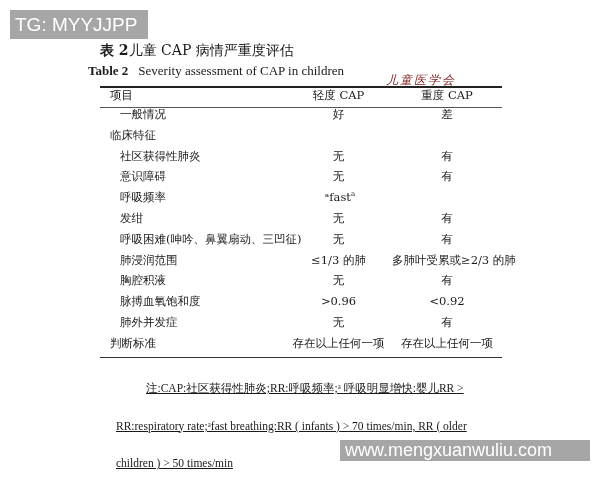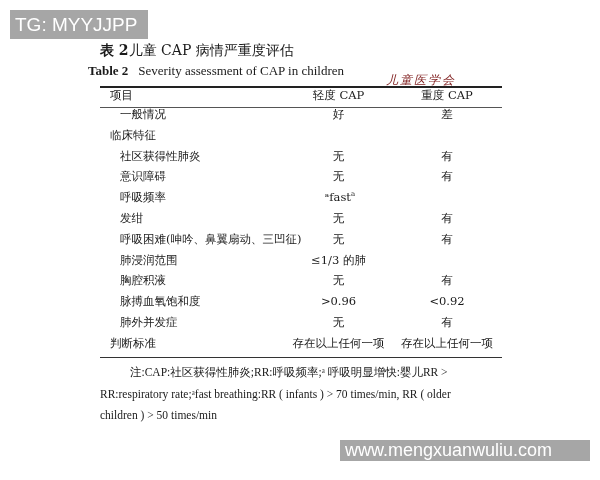--- a/index.html
+++ b/index.html
@@ -46,21 +46,21 @@
   .c2 { width: 107px; text-align: center; }
   .c3 { width: 110px; text-align: center; }
   sup { font-size: 7px; vertical-align: super; line-height: 0; }
 
   .note {
     position: absolute; left: 100px; top: 362px; width: 404px;
     font-size: 11.5px; line-height: 21.5px;
     font-family: "Liberation Serif", "DejaVu Serif", serif;
     text-align: justify;
   }
-  .note p { margin: 0; }
+  .note p { margin: 16px; text-decoration: underline; }
   .note .first { text-indent: 30px; }
 </style>
 </head>
 <body>
 
 <div class="badge badge-tg">
   <span>TG: MYYJJPP</span>
 </div>
 
 <div class="title-cn">
@@ -112,20 +112,21 @@
         <div class="c3"><span>有</span></div>
       </div>
       <div class="row">
         <div class="c1 indent">呼吸困难(呻吟、鼻翼扇动、三凹征)</div>
         <div class="c2">无</div>
         <div class="c3"><span>有</span></div>
       </div>
       <div class="row">
         <div class="c1 indent">肺浸润范围</div>
         <div class="c2">≤1/3 的肺</div>
+        <div class="c3"><span>多肺叶受累或≥2/3 的肺</span></div>
       </div>
       <div class="row">
         <div class="c1 indent">胸腔积液</div>
         <div class="c2">无</div>
         <div class="c3"><span>有</span></div>
       </div>
       <div class="row">
         <div class="c1 indent">脉搏血氧饱和度</div>
         <div class="c2">&gt;0.96</div>
         <div class="c3"><span>&lt;0.92</span></div>

